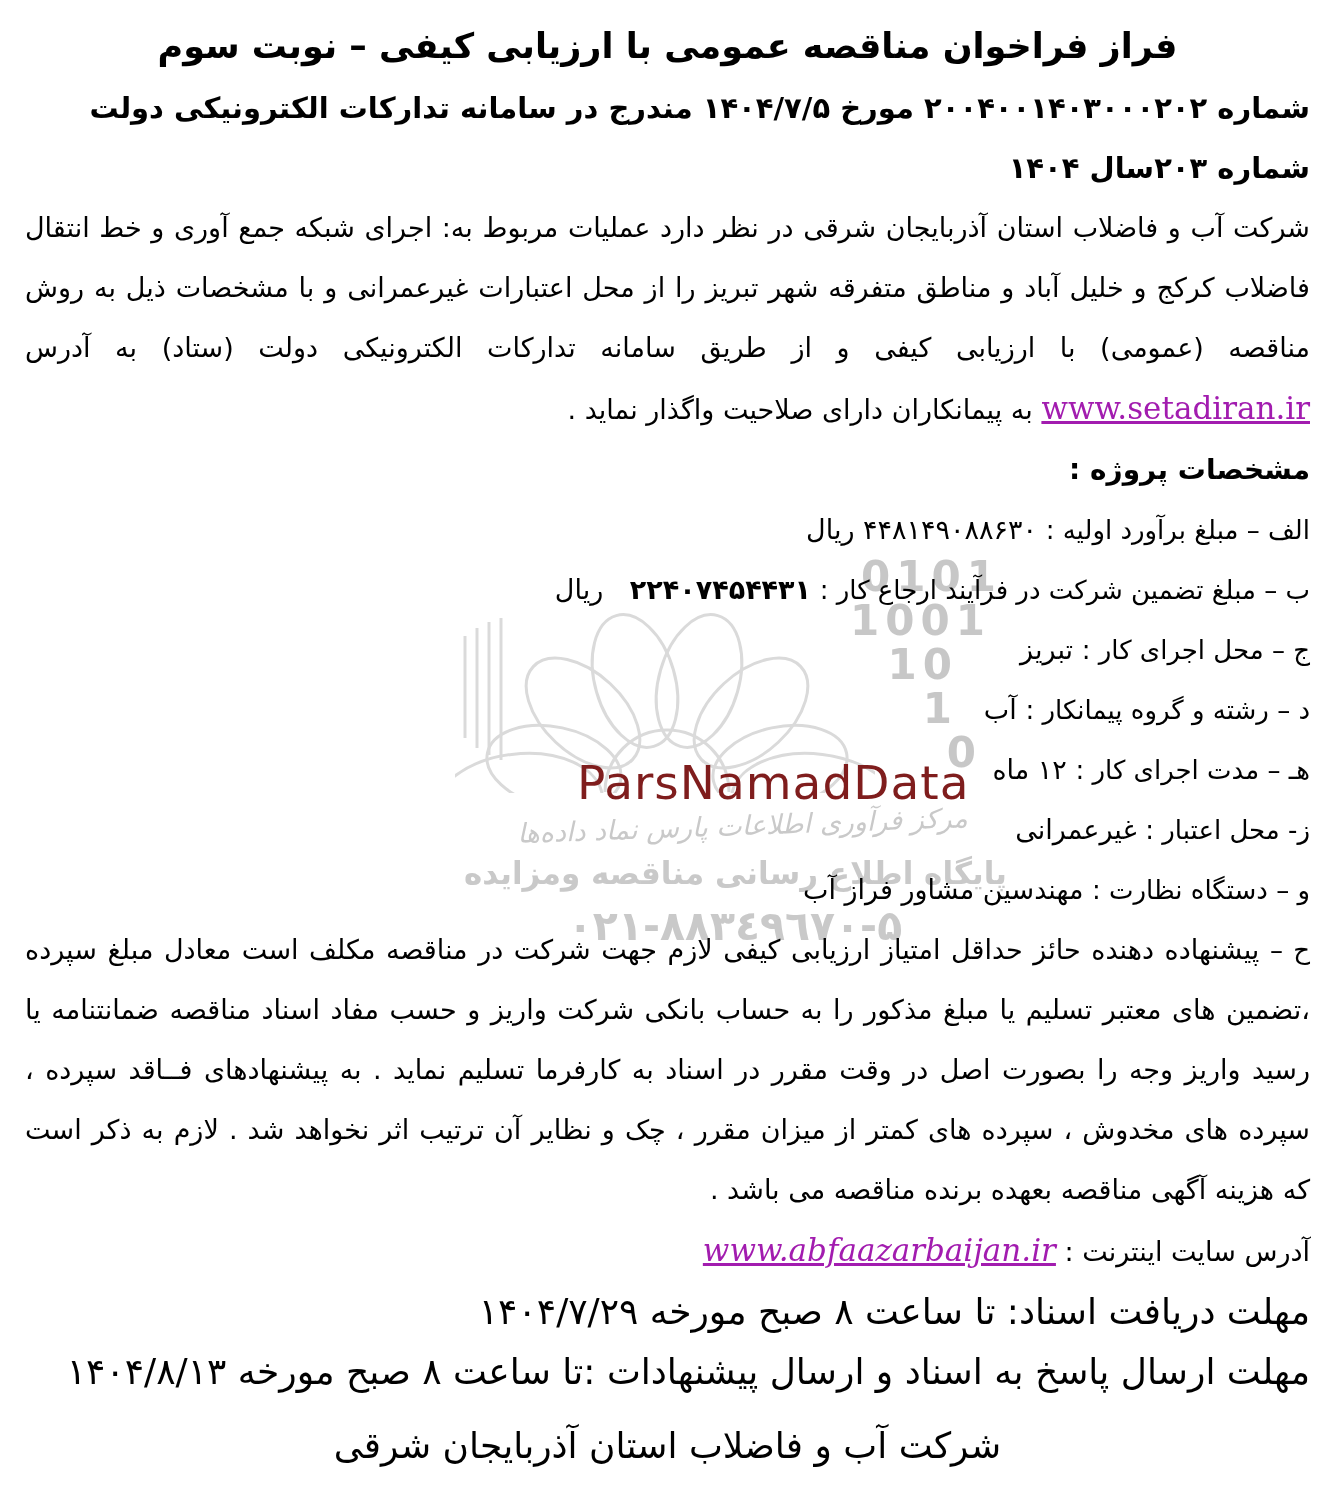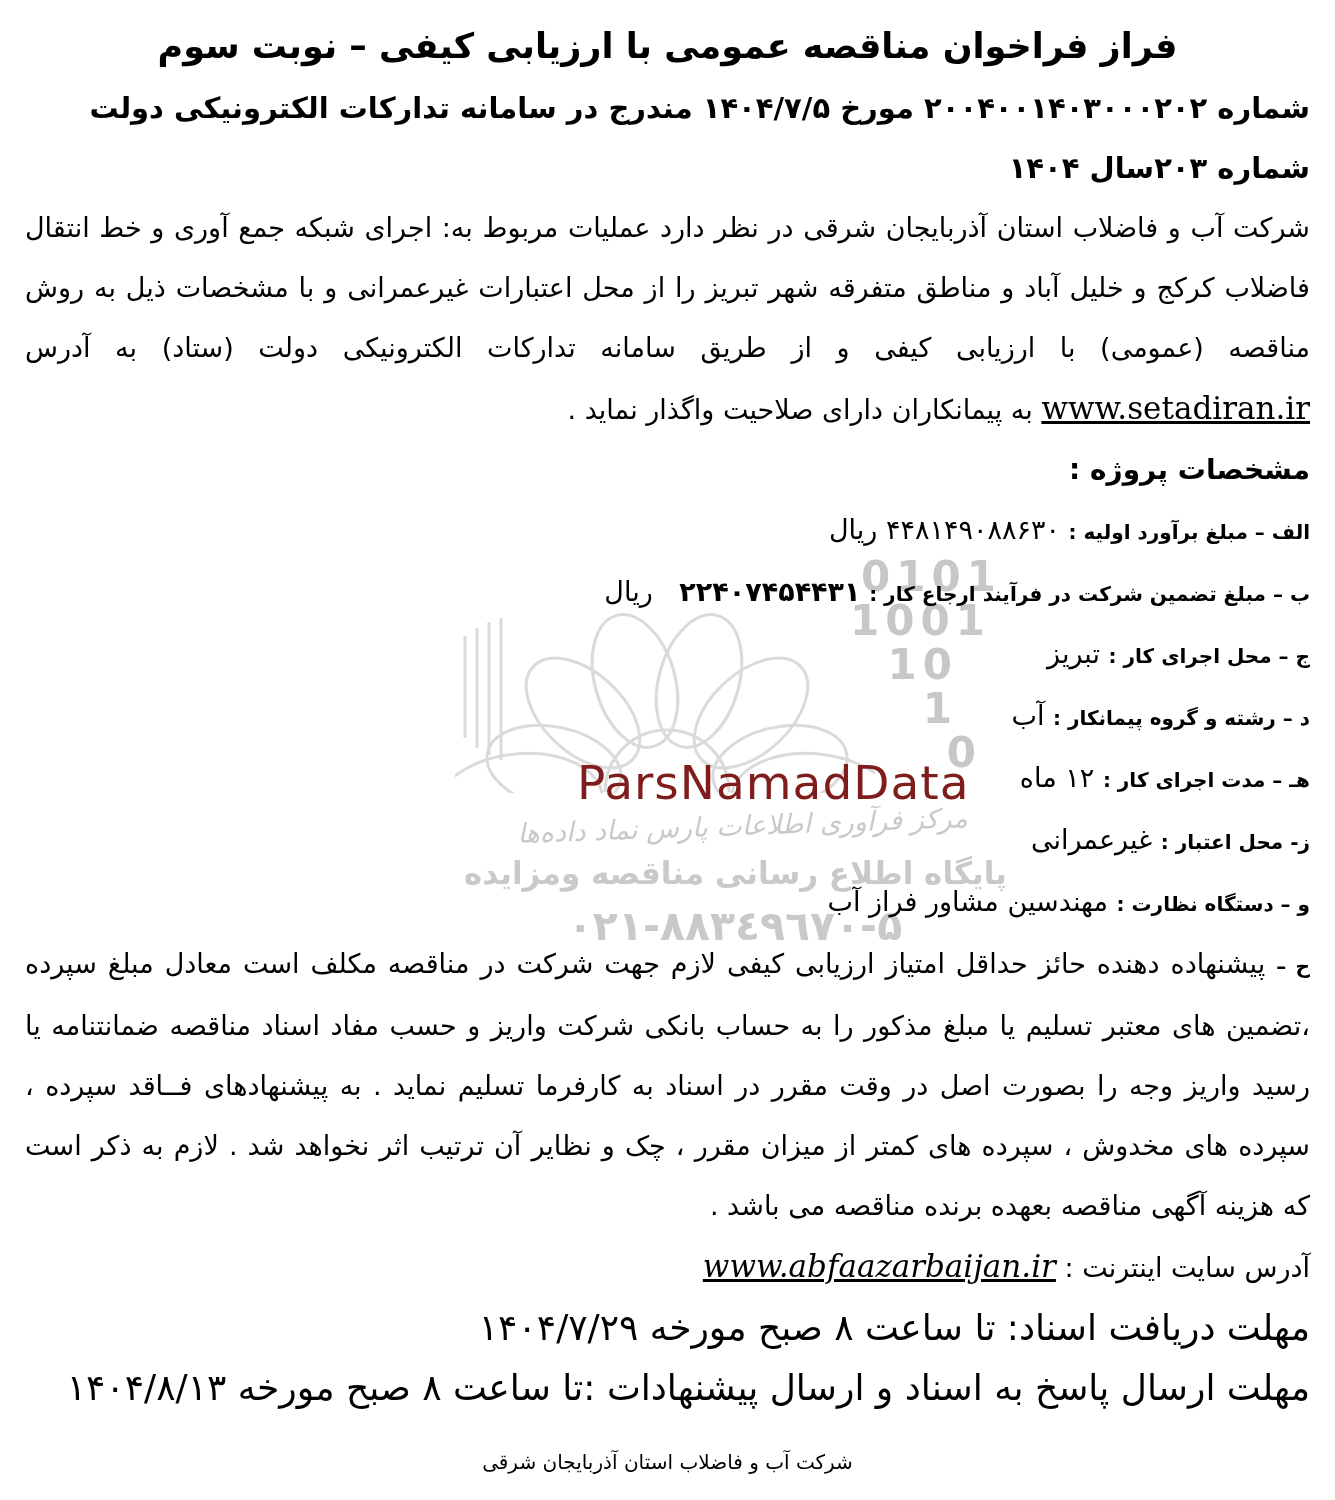--- a/index.html
+++ b/index.html
@@ -14,28 +14,28 @@
   }
   .content{position:relative;z-index:1;padding:0 25px;}
   .title{
     font-size:35px;font-weight:bold;text-align:center;
     margin:20px 0 6px 0;line-height:52px;
   }
   .sub{font-size:29px;font-weight:bold;line-height:60px;text-align:right;white-space:nowrap;}
   .para{font-size:27px;line-height:60px;text-align:justify;margin:0;}
   .specs-heading{font-size:28px;font-weight:bold;line-height:60px;}
   .spec-line{font-size:27px;line-height:60px;}
-  .spec-label{font-weight:bold;font-size:20px;}
+  .spec-label{font-weight:normal;font-size:26px;}
   .bold-num{font-weight:bold;}
-  a.link{color:#000000;text-decoration:underline;font-family:"DejaVu Serif", serif;cursor:pointer;}
+  a.link{color:#a21caf;text-decoration:underline;font-family:"DejaVu Serif", serif;cursor:pointer;}
   .link-setad{font-size:31px;font-style:normal;}
   .link-abfa{font-size:31px;font-style:italic;}
   .site-line{font-size:27px;line-height:60px;text-align:right;padding-left:105px;white-space:nowrap;}
   .deadline{font-size:36px;line-height:60px;text-align:right;white-space:nowrap;}
-  .sig{font-size:20px;line-height:60px;text-align:center;margin-top:14px;}
+  .sig{font-size:36px;line-height:60px;text-align:center;margin-top:14px;}
 
   
   .watermark{
     position:absolute;left:455px;top:550px;width:575px;height:435px;
     z-index:0;pointer-events:none;user-select:none;
   }
   .wm-flower{position:absolute;left:0;top:28px;}
   .wm-digit{
     position:absolute;font-weight:bold;font-size:42px;line-height:42px;
     color:#c7c7c7;letter-spacing:6px;font-family:"DejaVu Sans", sans-serif;

